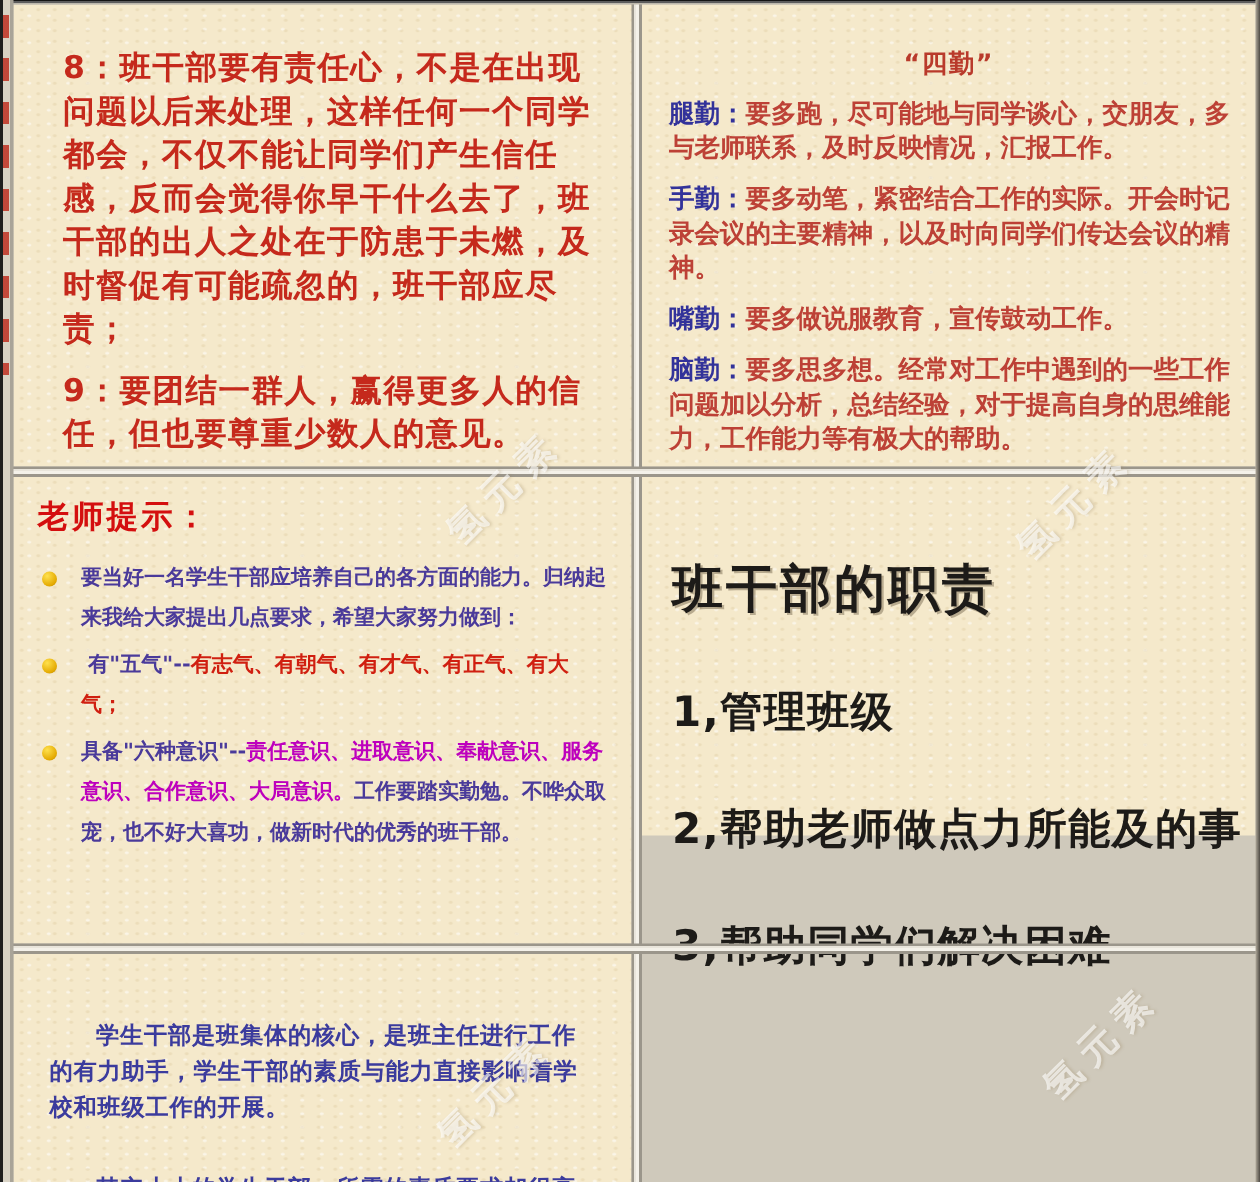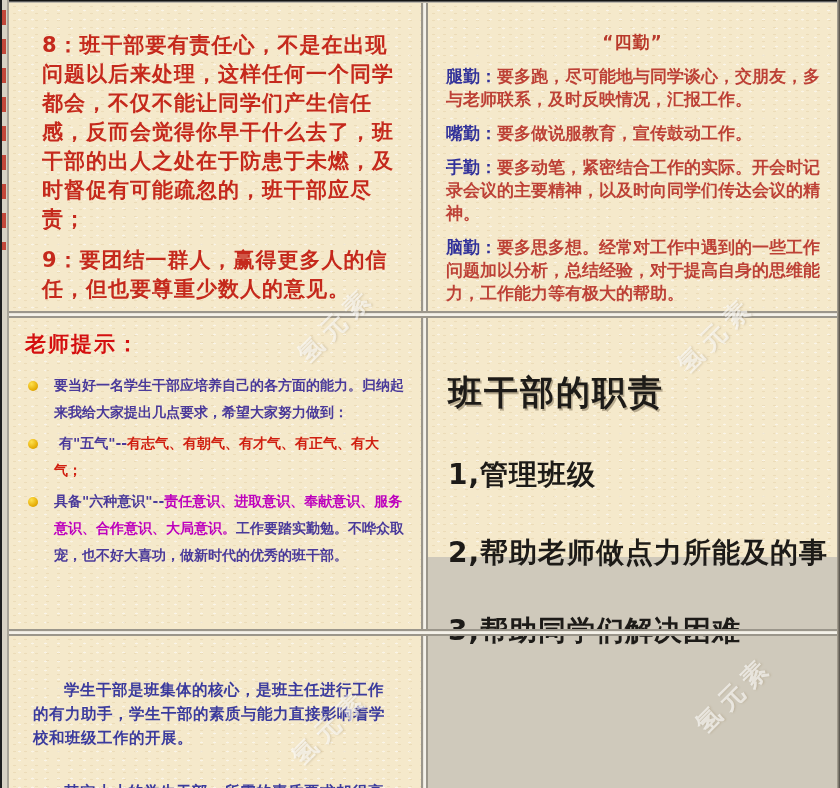--- a/index.html
+++ b/index.html
@@ -96,22 +96,22 @@
   <div class="slide" id="s1">
     <div class="s1-text">
       <p>8：班干部要有责任心，不是在出现问题以后来处理，这样任何一个同学都会，不仅不能让同学们产生信任感，反而会觉得你早干什么去了，班干部的出人之处在于防患于未燃，及时督促有可能疏忽的，班干部应尽责；</p>
       <p>9：要团结一群人，赢得更多人的信任，但也要尊重少数人的意见。</p>
     </div>
   </div>
 
   <div class="slide" id="s2">
     <div class="s2-title">“四勤”</div>
     <p class="s2-item"><span class="s2-label">腿勤：</span><span>要多跑，尽可能地与同学谈心，交朋友，多与老师联系，及时反映情况，汇报工作。</span></p>
+    <p class="s2-item"><span class="s2-label">手勤：</span><span>要多动笔，紧密结合工作的实际。开会时记录会议的主要精神，以及时向同学们传达会议的精神。</span></p>
     <p class="s2-item"><span class="s2-label">嘴勤：</span><span>要多做说服教育，宣传鼓动工作。</span></p>
-    <p class="s2-item"><span class="s2-label">手勤：</span><span>要多动笔，紧密结合工作的实际。开会时记录会议的主要精神，以及时向同学们传达会议的精神。</span></p>
     <p class="s2-item"><span class="s2-label">脑勤：</span><span>要多思多想。经常对工作中遇到的一些工作问题加以分析，总结经验，对于提高自身的思维能力，工作能力等有极大的帮助。</span></p>
   </div>
 
   <div class="slide" id="s3">
     <div class="s3-title">老师提示：</div>
     <ul class="s3-list">
       <li class="s3-li"><span class="s3-dot"></span><span>要当好一名学生干部应培养自己的各方面的能力。归纳起来我给大家提出几点要求，希望大家努力做到：</span></li>
       <li class="s3-li"><span class="s3-dot"></span><span> 有"五气"--</span><span class="seg-red">有志气、有朝气、有才气、有正气、有大气；</span></li>
       <li class="s3-li"><span class="s3-dot"></span><span>具备"六种意识"--</span><span class="seg-magenta">责任意识、进取意识、奉献意识、服务意识、合作意识、大局意识。</span><span>工作要踏实勤勉。不哗众取宠，也不好大喜功，做新时代的优秀的班干部。</span></li>
     </ul>

